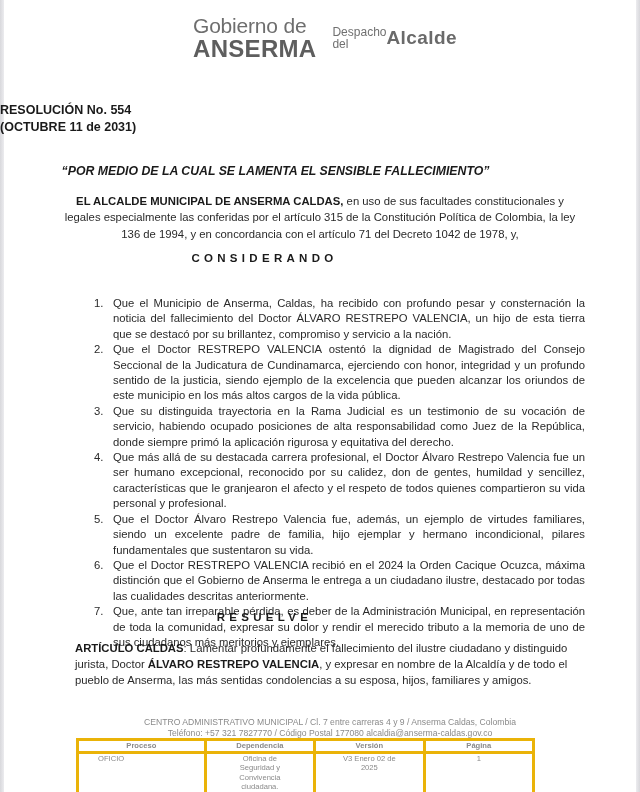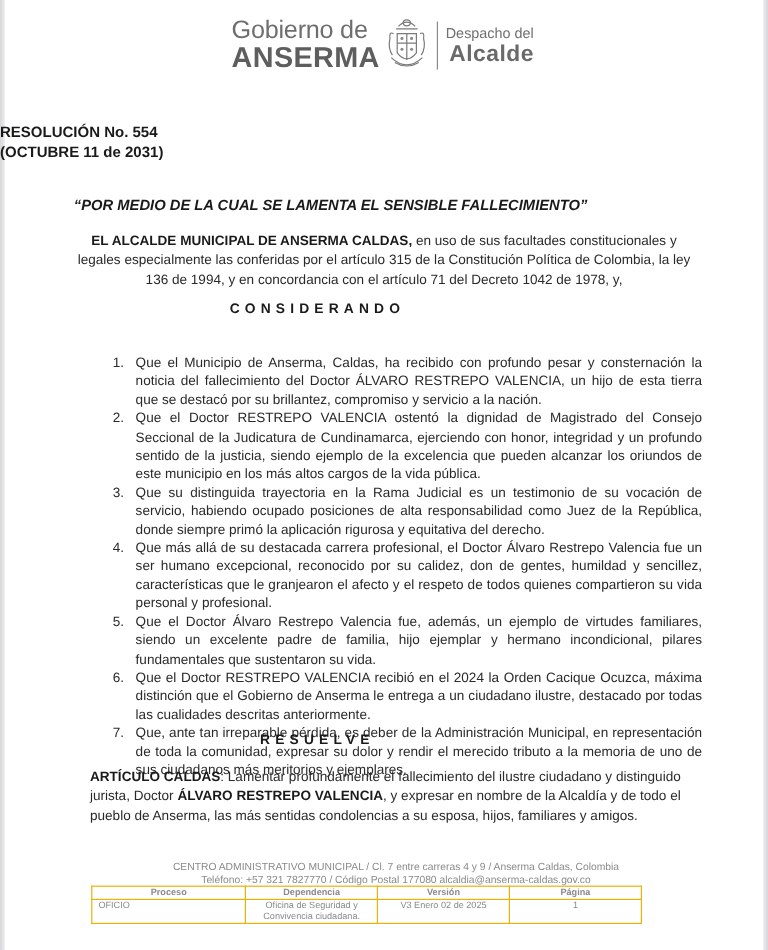--- a/index.html
+++ b/index.html
@@ -58,21 +58,21 @@
       margin-left: 4px;
     }
     .logo-divider {
       width: 1px;
       height: 40px;
       background: #8a8a8a;
       margin: 0 6px 0 6px;
     }
     .logo-right {
       display: flex;
-      flex-direction: column;
+      flex-direction: row;
       line-height: 1;
     }
     .logo-despacho {
       font-size: 12px;
       color: #707070;
     }
     .logo-alcalde {
       font-size: 19px;
       font-weight: bold;
       color: #6a6a6a;
@@ -171,22 +171,22 @@
       position: absolute;
       top: 738px;
       left: 76px;
       width: 459px;
       border-collapse: collapse;
       font-size: 7.6px;
       color: #8a8a8a;
       table-layout: fixed;
     }
     .footer-table th, .footer-table td {
-      border: 1px solid #eab308;
-      padding: 0 5px;
+      border: 3px solid #eab308;
+      padding: 0 19px;
       line-height: 9.5px;
       vertical-align: top;
     }
     .footer-table th {
       font-weight: bold;
       text-align: center;
       color: #8a8a8a;
     }
     .footer-table td.center { text-align: center; }
     .footer-table td.left { text-align: left; }

